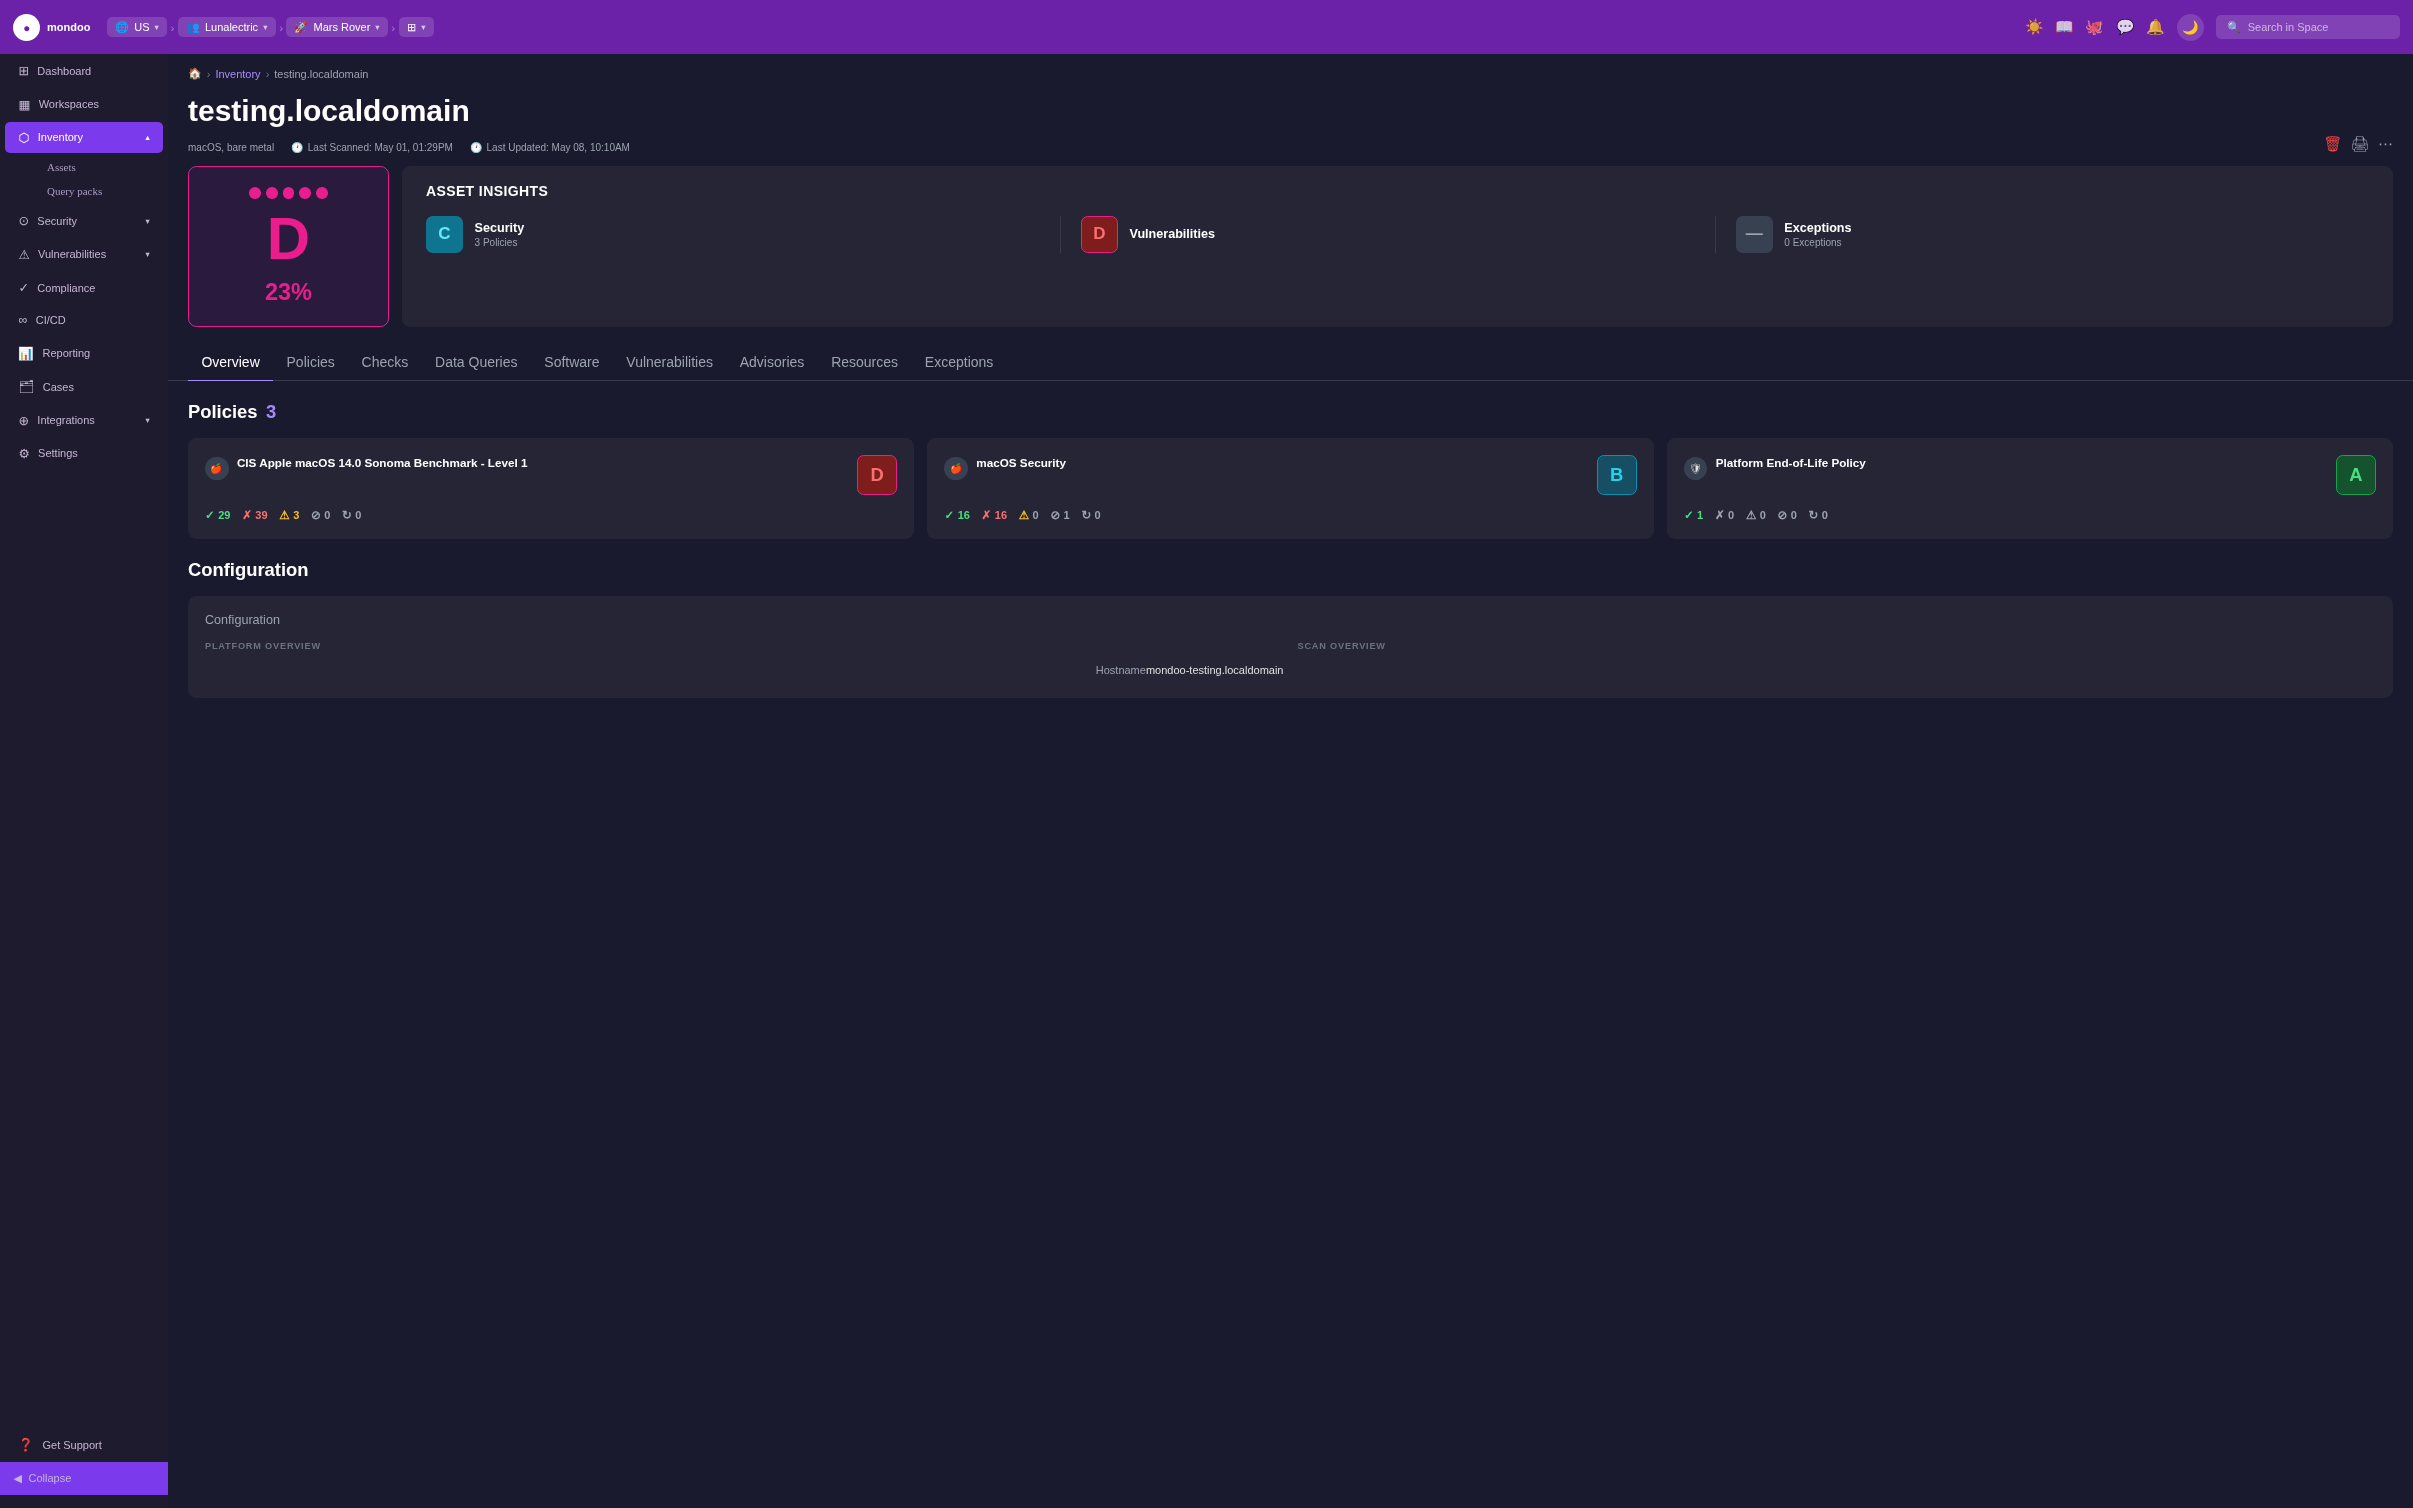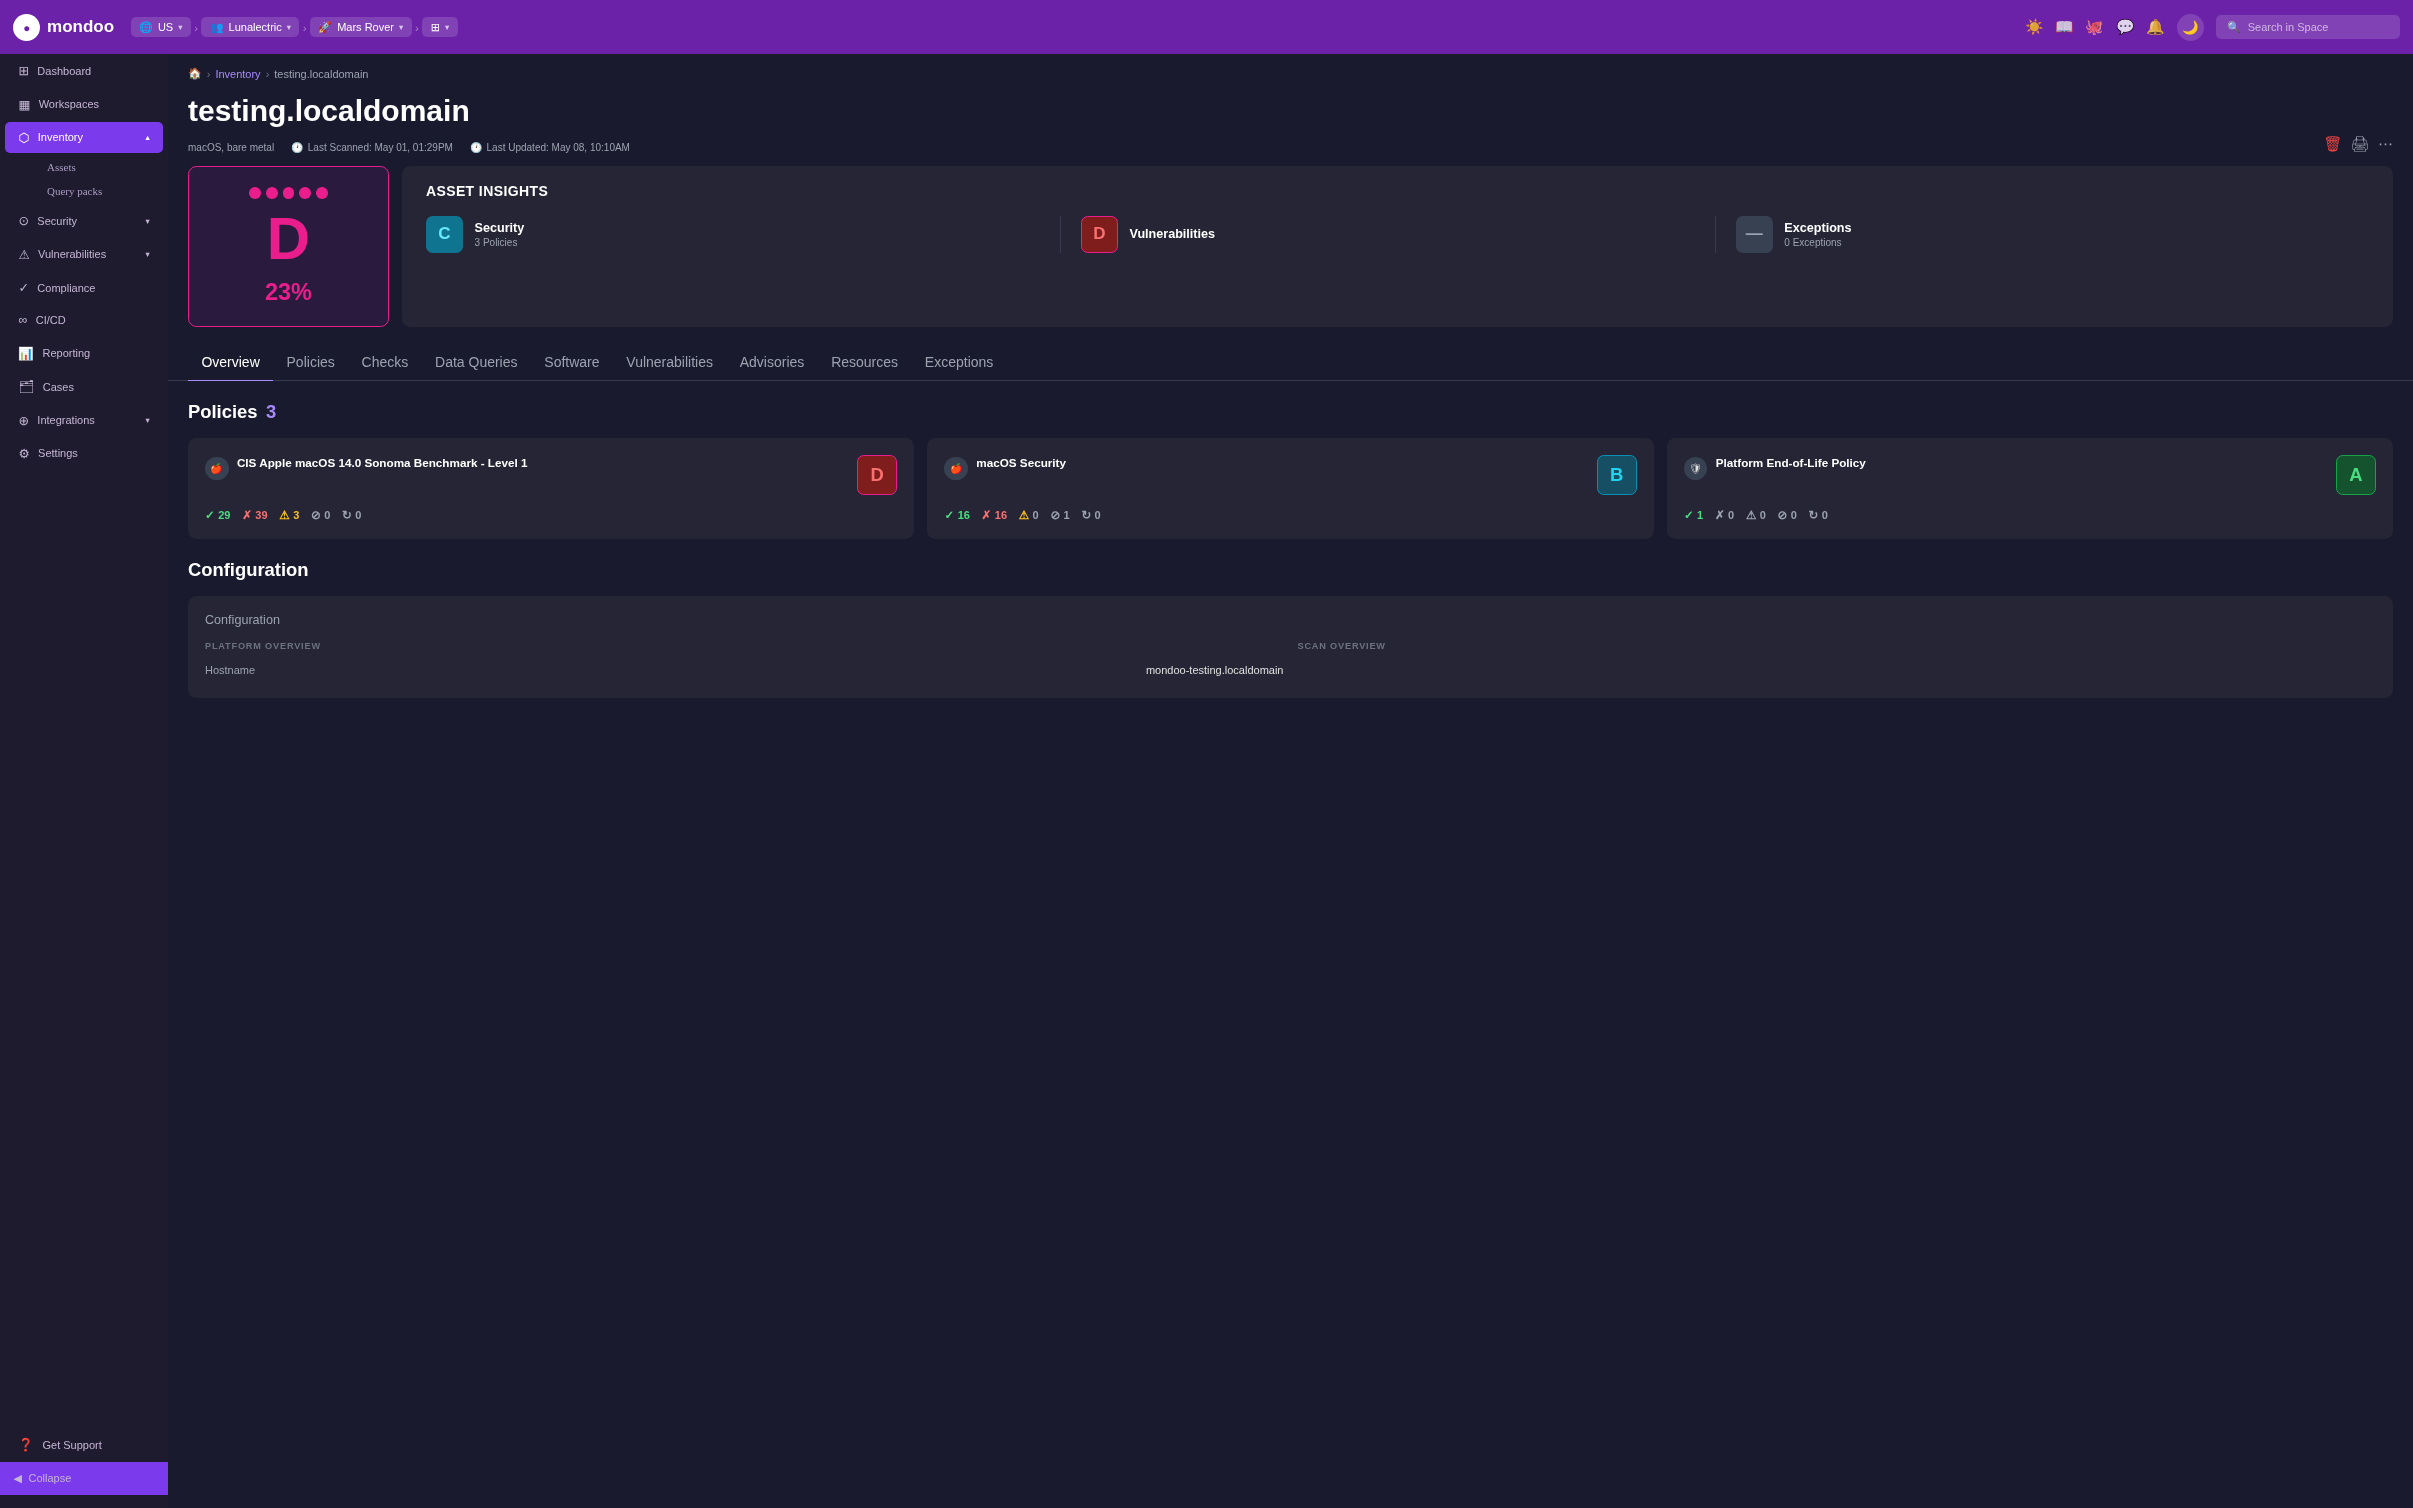--- a/index.html
+++ b/index.html
@@ -2,21 +2,21 @@
 <html style="font-size:13.4px"><head>
   <meta charset="utf-8">
   <style>
     * { box-sizing: border-box; margin: 0; padding: 0; }
     body { font-family: -apple-system, BlinkMacSystemFont, 'Segoe UI', sans-serif; background: #1a1a2e; color: #e0e0e0; display: flex; flex-direction: column; height: 100vh; overflow: hidden; }
 
     
     .topnav { background: #6b21a8; display: flex; align-items: center; padding: 0 13.4px; height: 54px; flex-shrink: 0; gap: 6.7px; }
     .topnav-logo { display: flex; align-items: center; gap: 6.7px; margin-right: 10px; }
     .topnav-logo-icon { width: 27px; height: 27px; background: white; border-radius: 50%; display: flex; align-items: center; justify-content: center; font-weight: bold; color: #6b21a8; font-size: 11.7px; }
-    .topnav-logo-text { color: white; font-size: 17px; font-weight: 600; }
+    .topnav-logo-text { color: white; font-size: 11px; font-weight: 600; }
     .nav-breadcrumb { display: flex; align-items: center; gap: 3.4px; }
     .nav-segment { display: flex; align-items: center; background: rgba(255,255,255,0.15); border-radius: 5px; padding: 3.4px 8.4px; color: white; font-size: 11px; gap: 5px; cursor: pointer; }
     .nav-segment .chevron { opacity: 0.7; font-size: 8.4px; }
     .nav-sep { color: rgba(255,255,255,0.4); font-size: 11.7px; }
     .nav-right { margin-left: auto; display: flex; align-items: center; gap: 11.7px; }
     .nav-icon-btn { color: rgba(255,255,255,0.8); font-size: 15px; cursor: pointer; background: none; border: none; }
     .search-bar { background: rgba(255,255,255,0.15); border: none; border-radius: 5px; padding: 5.9px 11.7px; color: white; font-size: 11px; width: 184px; display: flex; align-items: center; gap: 6.7px; cursor: text; }
     .search-bar input { background: none; border: none; color: white; font-size: 11px; width: 100%; outline: none; }
     .search-bar input::placeholder { color: rgba(255,255,255,0.6); }
 
@@ -93,21 +93,21 @@
     .stat-yellow { color: #fbbf24; }
     .stat-gray { color: #9ca3af; }
 
     
     .config-section { padding: 0 20px 20px; }
     .config-card { background: #252535; border-radius: 8.4px; padding: 17px; }
     .config-card-title { font-size: 12.6px; color: #9ca3af; margin-bottom: 13.4px; }
     .config-grid { display: grid; grid-template-columns: 1fr 1fr; gap: 14px; }
     .config-col-header { font-size: 9.2px; font-weight: 700; color: #6b7280; letter-spacing: 0.8px; text-transform: uppercase; margin-bottom: 8.4px; }
     .config-row { display: flex; justify-content: space-between; padding: 5px 0; border-bottom: 0.8px solid #3a3a4e; font-size: 11px; }
-    .config-row:last-child { border-bottom: none; }
+    .config-row:last-child { border-bottom: none; justify-content: flex-end; }
     .config-key { color: #9ca3af; }
     .config-val { color: #e0e0e0; }
 
     .theme-toggle { width: 27px; height: 27px; border-radius: 50%; background: rgba(255,255,255,0.15); display: flex; align-items: center; justify-content: center; font-size: 13.4px; cursor: pointer; }
   </style>
 </head>
 <body>
 
 <nav class="topnav">
   <div class="topnav-logo">

